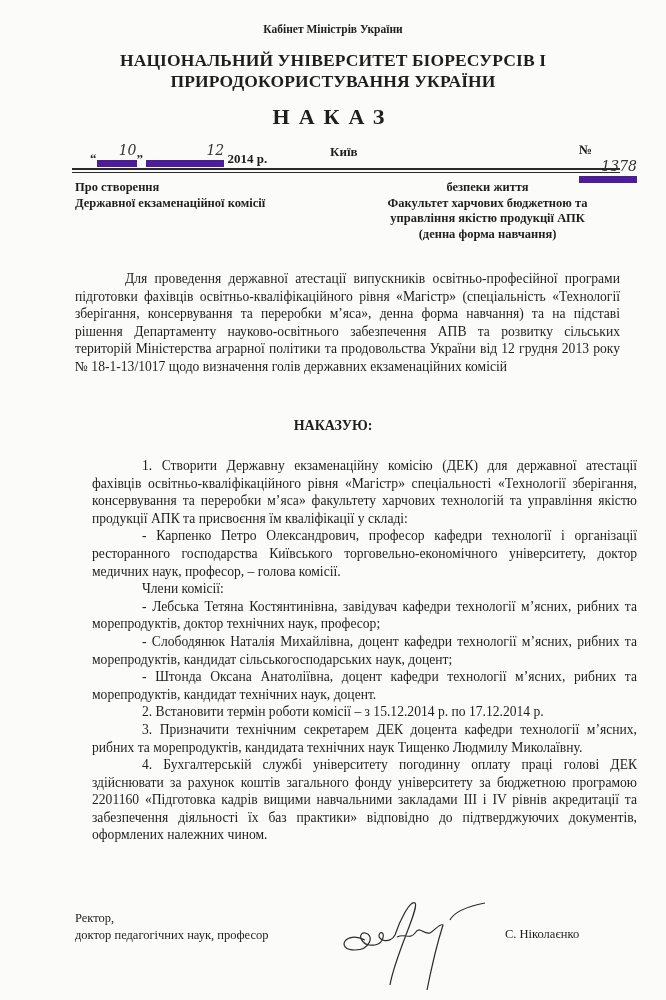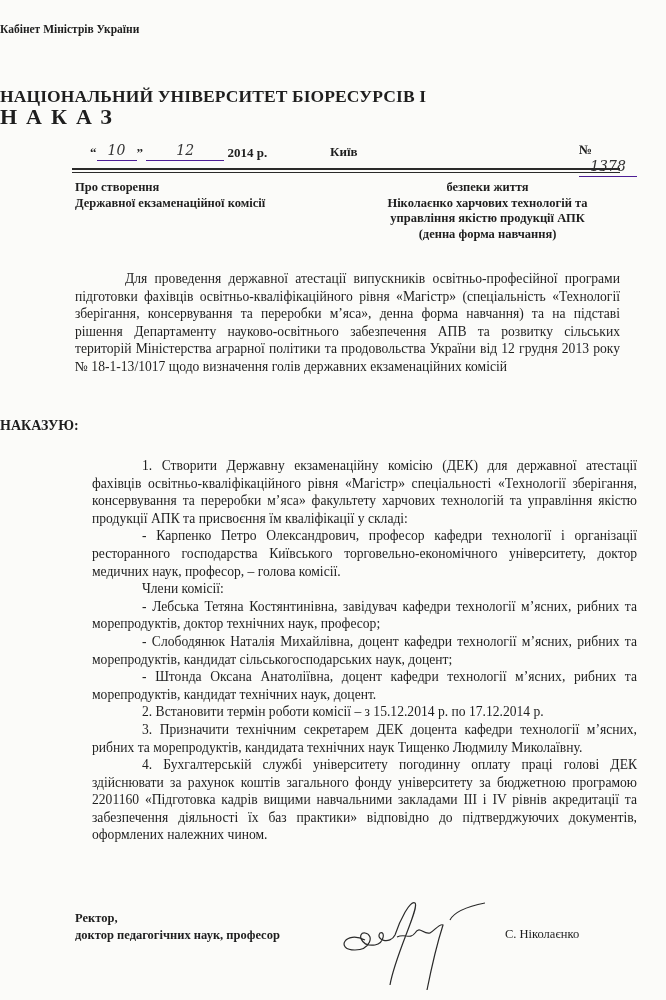--- a/index.html
+++ b/index.html
@@ -1,47 +1,48 @@
 <!DOCTYPE html>
 <html><head>
 <meta charset="utf-8">
 <style>
   html, body { margin: 0; padding: 0; }
   body {
     width: 666px; height: 1000px; background: #fbfbf9; position: relative; overflow: hidden;
     font-family: "Liberation Serif", "DejaVu Serif", serif; color: #1e1e1e;
   }
   .abs { position: absolute; }
-  .center { left: 0; width: 666px; }
+  .center { left: 0; width: 666px; text-align: center; }
   .cabinet { top: 23px; font-size: 11.5px; font-weight: bold; }
-  .univ { top: 50px; font-size: 17.5px; font-weight: bold; line-height: 21px; letter-spacing: 0.1px; margin-top: 36px; }
+  .univ { top: 50px; font-size: 17.5px; font-weight: bold; line-height: 21px; letter-spacing: 0.1px; }
   .nakaz-title { top: 104px; font-size: 22px; font-weight: bold; letter-spacing: 9px; }
   .dateline { top: 140px; left: 90px; width: 530px; height: 22px; font-size: 13px; font-weight: bold; }
   .hw { font-family: "DejaVu Serif", serif; font-style: italic; font-weight: normal; font-size: 14px; color: #333; }
-  .uline { display: inline-block; border-bottom: 1px solid #4c1d95; text-align: center; height: 18px; vertical-align: bottom; }
+  .uline { display: inline-block; border-bottom: 7px solid #4c1d95; text-align: right; height: 18px; vertical-align: bottom; }
   .rule1 { top: 168px; left: 72px; width: 548px; height: 2px; background: #2a2a2a; }
   .rule2 { top: 172px; left: 72px; width: 548px; height: 1px; background: #2a2a2a; }
   .subject { top: 180px; left: 75px; font-size: 12.5px; font-weight: bold; line-height: 15.5px; }
   .dept { top: 180px; left: 355px; width: 265px; font-size: 12.5px; font-weight: bold; line-height: 15.5px; text-align: center; }
   .para { left: 75px; width: 545px; font-size: 13.6px; line-height: 17.6px; text-align: justify; }
   .para p { margin: 0; }
   .indent { text-indent: 50px; }
   .item-indent { text-indent: 50px; }
   .nakazuyu { top: 418px; font-size: 14px; font-weight: bold; }
-  .sign-left { top: 910px; left: 75px; font-size: 12.5px; font-weight: bold; line-height: 17px; }
+  .sign-left { top: 910px; left: 75px; font-size: 12.5px; font-weight: normal; line-height: 17px; }
   .sign-right { top: 927px; left: 505px; font-size: 12.5px; font-weight: normal; }
   .signature { top: 895px; left: 335px; width: 150px; height: 100px; }
 </style>
 </head>
 <body>
 
 <div class="abs center cabinet">Кабінет Міністрів України</div>
 
 <div class="abs center univ">
   <div>НАЦІОНАЛЬНИЙ УНІВЕРСИТЕТ БІОРЕСУРСІВ І</div>
+  <div>ПРИРОДОКОРИСТУВАННЯ УКРАЇНИ</div>
 </div>
 
 <div class="abs center nakaz-title">НАКАЗ</div>
 
 <div class="abs dateline">
   <span class="abs" style="left:0; top:2px;">
     <span>“</span><span class="uline hw" style="width:40px;">10</span><span>”</span>
     <span class="uline hw" style="width:78px;">12</span>
     <span>2014 р.</span>
   </span>
@@ -54,21 +55,21 @@
 <div class="abs rule1"></div>
 <div class="abs rule2"></div>
 
 <div class="abs subject">
   <div>Про створення</div>
   <div>Державної екзаменаційної комісії</div>
 </div>
 
 <div class="abs dept">
   <div>безпеки життя</div>
-  <div>Ніколаєнко харчових технологій та</div>
+  <div>Факультет харчових бюджетною та</div>
   <div>управління якістю продукції АПК</div>
   <div>(денна форма навчання)</div>
 </div>
 
 <div class="abs para" style="top:270px;">
   <p class="indent">Для проведення державної атестації випускників освітньо-професійної програми підготовки фахівців освітньо-кваліфікаційного рівня «Магістр» (спеціальність «Технології зберігання, консервування та переробки м’яса», денна форма навчання) та на підставі рішення Департаменту науково-освітнього забезпечення АПВ та розвитку сільських територій Міністерства аграрної політики та продовольства України від 12 грудня 2013 року № 18-1-13/1017 щодо визначення голів державних екзаменаційних комісій</p>
 </div>
 
 <div class="abs center nakazuyu">НАКАЗУЮ:</div>
 

